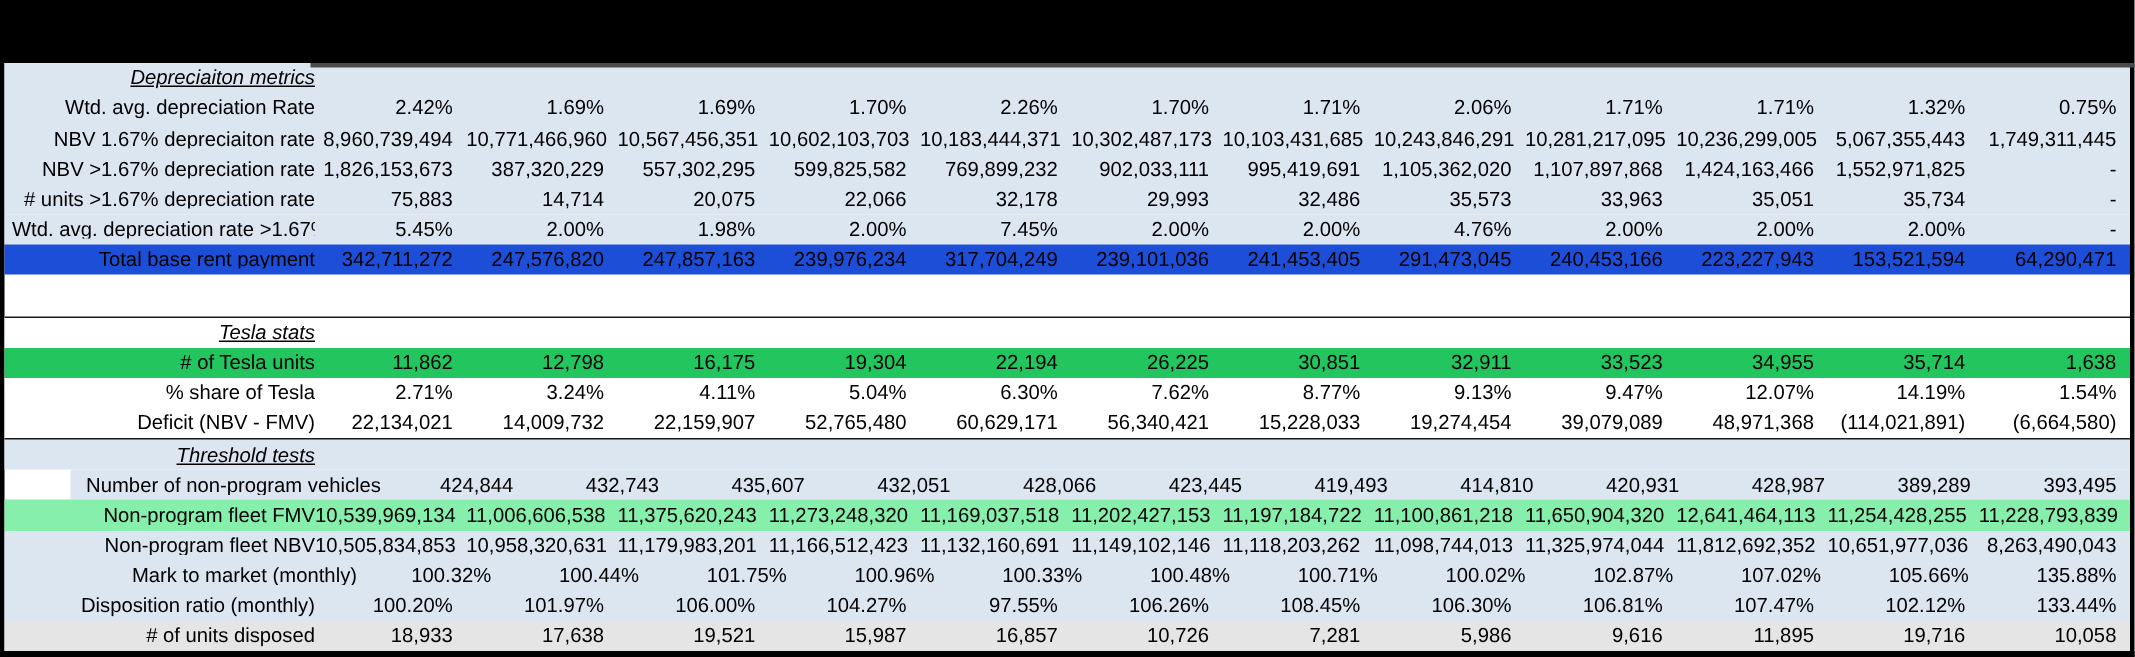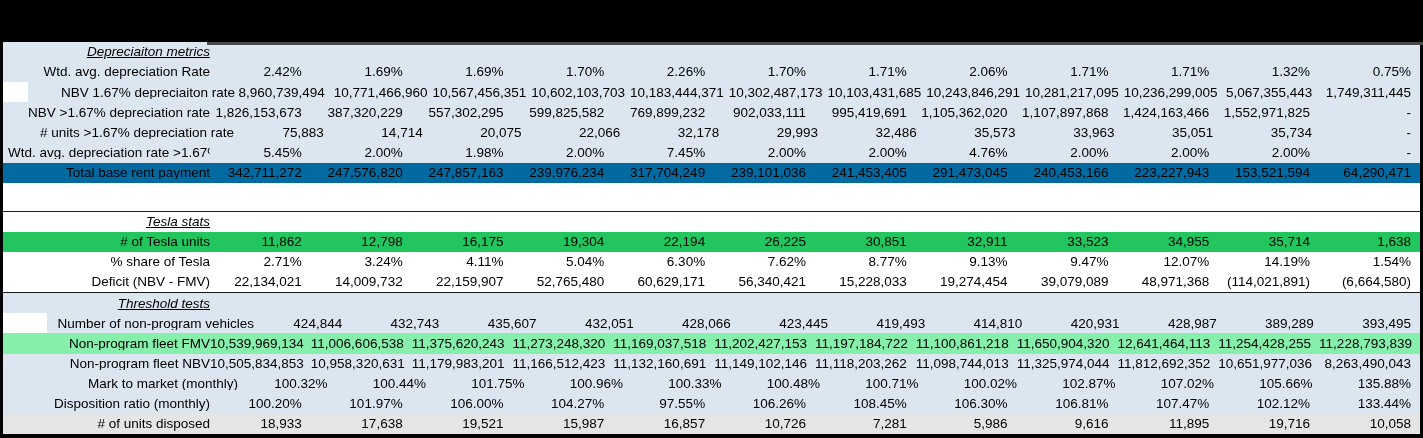--- a/index.html
+++ b/index.html
@@ -61,21 +61,21 @@
       <div class="value-cell">1.70%</div>
       <div class="value-cell">2.26%</div>
       <div class="value-cell">1.70%</div>
       <div class="value-cell">1.71%</div>
       <div class="value-cell">2.06%</div>
       <div class="value-cell">1.71%</div>
       <div class="value-cell">1.71%</div>
       <div class="value-cell">1.32%</div>
       <div class="value-cell">0.75%</div>
     </div>
-    <div class="row" style="background: rgb(220, 230, 241); margin-left: 25px;">
+    <div class="row" style="background: rgb(220, 230, 241);">
       <div class="label-cell">NBV 1.67% depreciaiton rate</div>
       <div class="value-cell">8,960,739,494</div>
       <div class="value-cell">10,771,466,960</div>
       <div class="value-cell">10,567,456,351</div>
       <div class="value-cell">10,602,103,703</div>
       <div class="value-cell">10,183,444,371</div>
       <div class="value-cell">10,302,487,173</div>
       <div class="value-cell">10,103,431,685</div>
       <div class="value-cell">10,243,846,291</div>
       <div class="value-cell">10,281,217,095</div>
@@ -91,21 +91,21 @@
       <div class="value-cell">599,825,582</div>
       <div class="value-cell">769,899,232</div>
       <div class="value-cell">902,033,111</div>
       <div class="value-cell">995,419,691</div>
       <div class="value-cell">1,105,362,020</div>
       <div class="value-cell">1,107,897,868</div>
       <div class="value-cell">1,424,163,466</div>
       <div class="value-cell">1,552,971,825</div>
       <div class="value-cell">-</div>
     </div>
-    <div class="row" style="background: rgb(220, 230, 241); padding-left: 24px;">
+    <div class="row" style="background: rgb(220, 230, 241);">
       <div class="label-cell"># units &gt;1.67% depreciation rate</div>
       <div class="value-cell">75,883</div>
       <div class="value-cell">14,714</div>
       <div class="value-cell">20,075</div>
       <div class="value-cell">22,066</div>
       <div class="value-cell">32,178</div>
       <div class="value-cell">29,993</div>
       <div class="value-cell">32,486</div>
       <div class="value-cell">35,573</div>
       <div class="value-cell">33,963</div>
@@ -121,21 +121,21 @@
       <div class="value-cell">2.00%</div>
       <div class="value-cell">7.45%</div>
       <div class="value-cell">2.00%</div>
       <div class="value-cell">2.00%</div>
       <div class="value-cell">4.76%</div>
       <div class="value-cell">2.00%</div>
       <div class="value-cell">2.00%</div>
       <div class="value-cell">2.00%</div>
       <div class="value-cell">-</div>
     </div>
-    <div class="row" style="background: #0369a1;">
+    <div class="row" style="background: #1d4ed8;">
       <div class="label-cell">Total base rent payment</div>
       <div class="value-cell">342,711,272</div>
       <div class="value-cell">247,576,820</div>
       <div class="value-cell">247,857,163</div>
       <div class="value-cell">239,976,234</div>
       <div class="value-cell">317,704,249</div>
       <div class="value-cell">239,101,036</div>
       <div class="value-cell">241,453,405</div>
       <div class="value-cell">291,473,045</div>
       <div class="value-cell">240,453,166</div>

